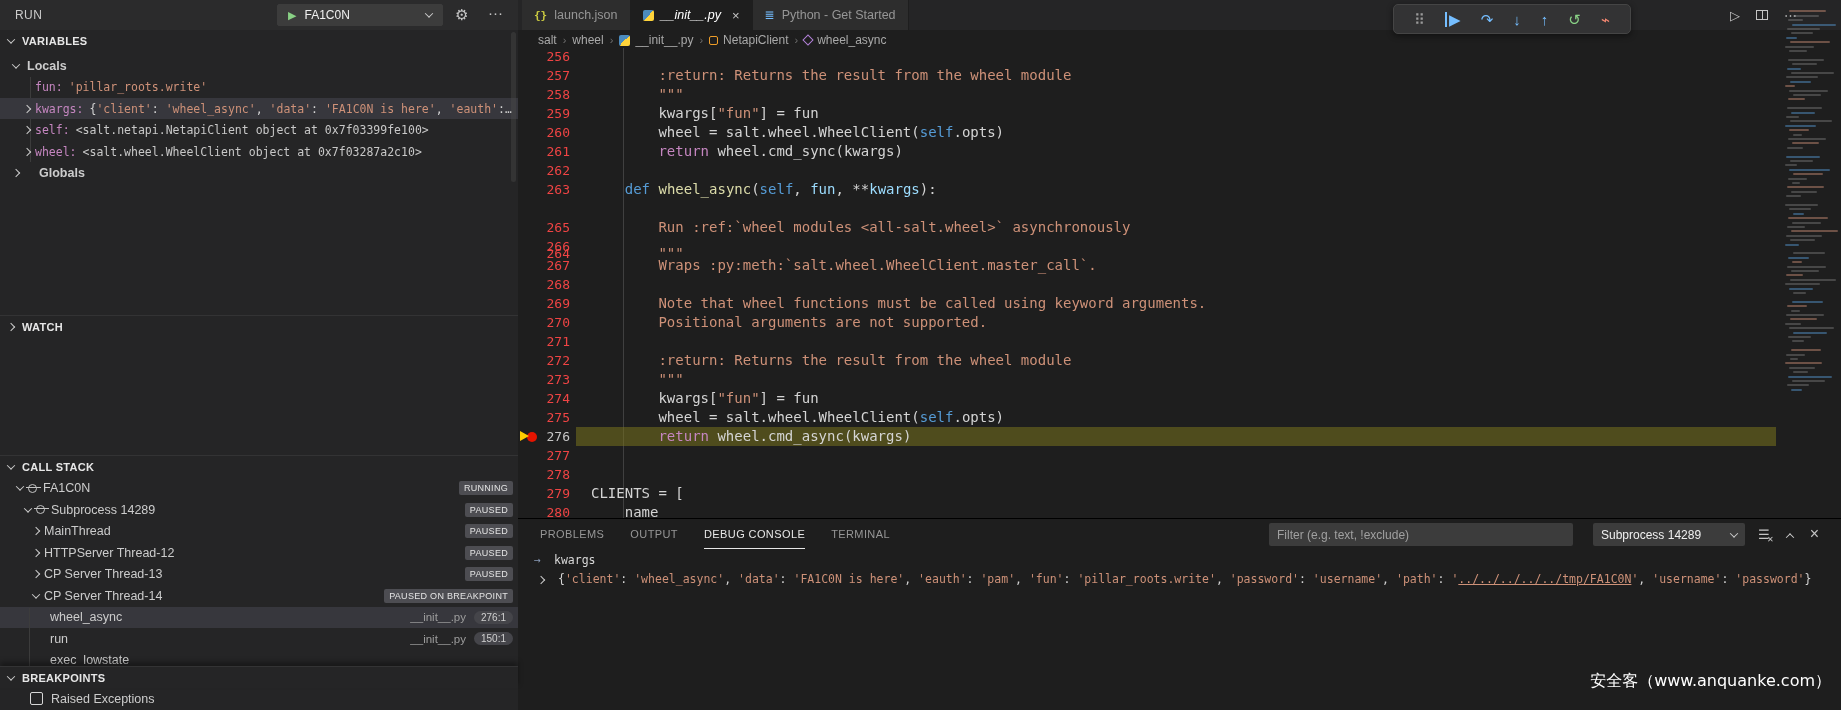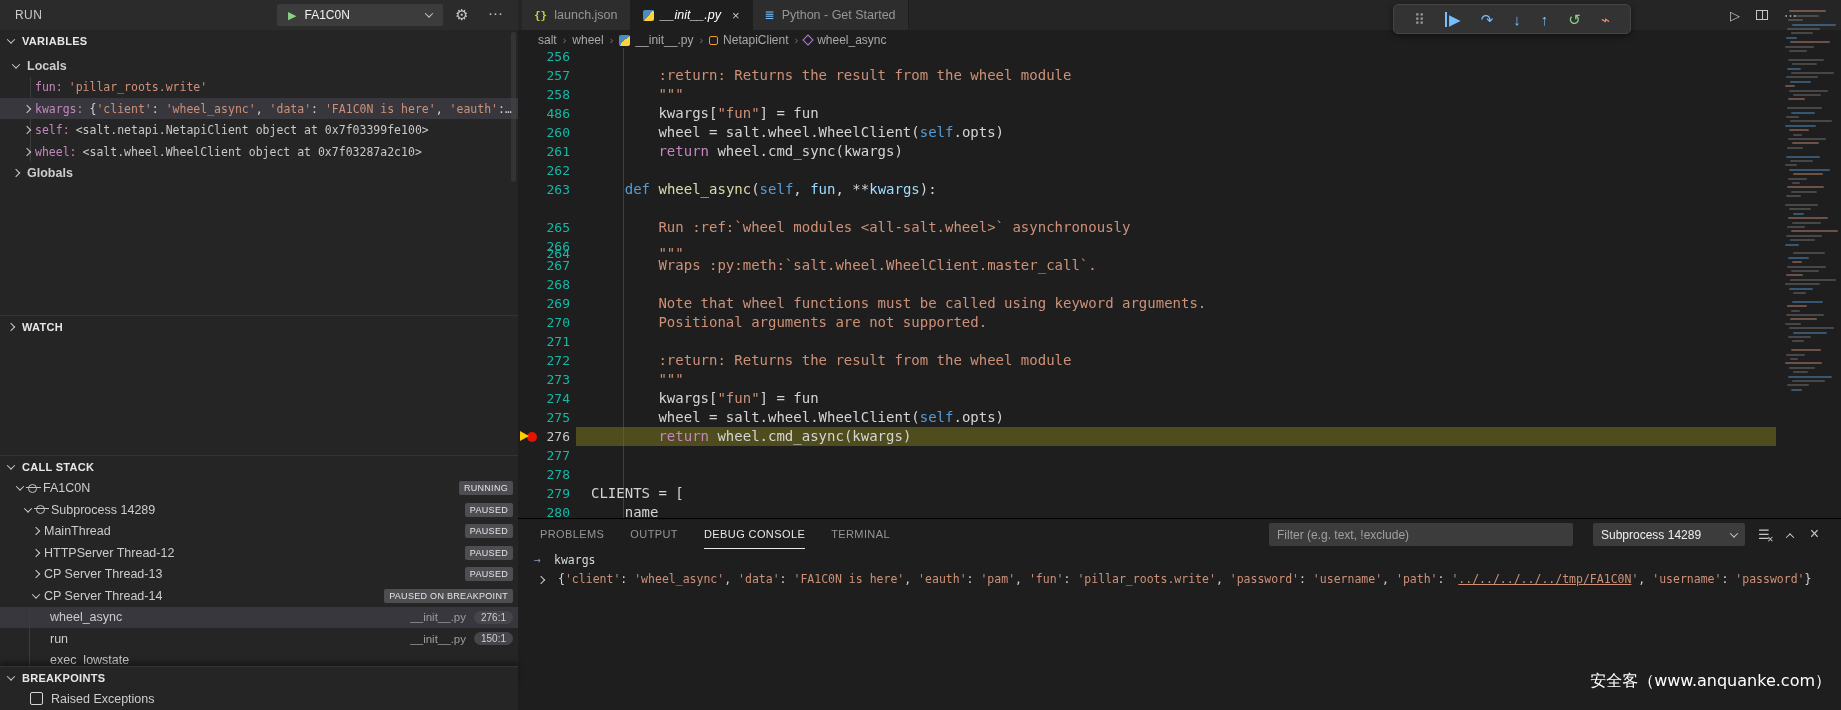--- a/index.html
+++ b/index.html
@@ -79,21 +79,21 @@
       border:1px solid #454545; border-radius:5px; box-shadow:0 2px 6px rgba(0,0,0,.45);
       display:flex; align-items:center; justify-content:space-evenly; z-index:30; }
   .dbg-toolbar span { font-size:15px; cursor:pointer; line-height:1; }
   .ic-blue { color:#75beff; } .ic-green { color:#89d185; } .ic-red { color:#f48771; } .ic-grey { color:#9a9a9a; font-size:12px; }
   .ic-cont { border-left:2px solid #75beff; padding-left:2px; font-size:12px; }
 
   
   .code { position:absolute; left:0; top:46px; width:1323px; height:472px; overflow:hidden;
           font-family:"DejaVu Sans Mono", monospace; font-size:14px; }
   .codeline { position:absolute; left:0; width:1323px; height:19px; line-height:19px; white-space:pre; cursor:text; }
-  .lnum { position:absolute; left:0; width:52px; text-align:right; color:#14b8a6; font-size:13px; }
+  .lnum { position:absolute; left:0; width:52px; text-align:right; color:#ef4444; font-size:13px; }
   .lnum.cur { color:#c6c6c6; }
   .ltext { position:absolute; left:73px; }
   .tok-plain { color:#d4d4d4; } .tok-str { color:#ce9178; } .tok-kw { color:#569cd6; }
   .tok-ctrl { color:#c586c0; } .tok-fn { color:#dcdcaa; } .tok-param { color:#9cdcfe; }
   .curline-bar { position:absolute; left:58px; width:1200px; height:19px; background:#53521f66;
                  background-color:rgba(120,115,30,.55); }
   .bp-wrap { position:absolute; left:2px; width:20px; height:19px; }
   .bp-dot { position:absolute; left:7px; top:5px; width:10px; height:10px; background:#e51400; border-radius:50%; }
   .bp-arrow { position:absolute; left:0; top:4px; width:0; height:0; border-left:9px solid #ffcc00;
               border-top:5.5px solid transparent; border-bottom:5.5px solid transparent; }
@@ -179,21 +179,21 @@
           <span class="vval"><span class="vobj">&lt;salt.netapi.NetapiClient object at 0x7f03399fe100&gt;</span></span>
         </div>
         <div class="sb-row mono" style="top: 141px; padding-left: 19px;">
           <span class="rowchev">
             <span class="chev right"></span>
           </span>
           <span class="vname">wheel:</span>
           <span class="vval"><span class="vobj">&lt;salt.wheel.WheelClient object at 0x7f03287a2c10&gt;</span></span>
         </div>
       </div>
-    <div class="sb-row" style="top:162.5px; padding-left:13px; gap:8px; font-family:'Liberation Sans',sans-serif; font-size:12.5px; font-weight:bold;">
+    <div class="sb-row" style="top:162.5px; padding-left:13px; gap:20px; font-family:'Liberation Sans',sans-serif; font-size:12.5px; font-weight:bold;">
       <span class="chev right"></span>
       <span>Globals</span>
     </div>
     <div class="sb-scroll"></div>
 
     <div class="sec-h bordered" style="top:455px">
       <span class="chev down"></span>
       <span>CALL STACK</span>
     </div>
 
@@ -331,21 +331,21 @@
         <span class="ic-blue">↑</span>
         <span class="ic-green">↺</span>
         <span class="ic-red">⌁</span>
       </div>
 
     <div class="code" id="code">
       <div class="indent-guide" style="left:105px; top:2px; height:472px;"></div>
     <div class="codeline" style="top: 0.5px;"><span class="lnum">256</span><span class="ltext"></span></div>
         <div class="codeline" style="top: 19.5px;"><span class="lnum">257</span><span class="ltext"><span class="tok-str">        :return: Returns the result from the wheel module</span></span></div>
         <div class="codeline" style="top: 38.5px;"><span class="lnum">258</span><span class="ltext"><span class="tok-str">        """</span></span></div>
-        <div class="codeline" style="top: 57.5px;"><span class="lnum">486</span><span class="ltext"><span class="tok-plain">        kwargs[</span><span class="tok-str">"fun"</span><span class="tok-plain">] = fun</span></span></div>
+        <div class="codeline" style="top: 57.5px;"><span class="lnum">259</span><span class="ltext"><span class="tok-plain">        kwargs[</span><span class="tok-str">"fun"</span><span class="tok-plain">] = fun</span></span></div>
         <div class="codeline" style="top: 76.5px;"><span class="lnum">260</span><span class="ltext"><span class="tok-plain">        wheel = salt.wheel.WheelClient(</span><span class="tok-kw">self</span><span class="tok-plain">.opts)</span></span></div>
         <div class="codeline" style="top: 95.5px;"><span class="lnum">261</span><span class="ltext"><span class="tok-plain">        </span><span class="tok-ctrl">return</span><span class="tok-plain"> wheel.cmd_sync(kwargs)</span></span></div>
         <div class="codeline" style="top: 114.5px;"><span class="lnum">262</span><span class="ltext"></span></div>
         <div class="codeline" style="top: 133.5px;"><span class="lnum">263</span><span class="ltext"><span class="tok-plain">    </span><span class="tok-kw">def</span><span class="tok-plain"> </span><span class="tok-fn">wheel_async</span><span class="tok-plain">(</span><span class="tok-kw">self</span><span class="tok-plain">, </span><span class="tok-param">fun</span><span class="tok-plain">, **</span><span class="tok-param">kwargs</span><span class="tok-plain">):</span></span></div>
         <div class="codeline" style="top: 152.5px; margin-top: 45px;"><span class="lnum">264</span><span class="ltext"><span class="tok-str">        """</span></span></div>
         <div class="codeline" style="top: 171.5px;"><span class="lnum">265</span><span class="ltext"><span class="tok-str">        Run :ref:`wheel modules &lt;all-salt.wheel&gt;` asynchronously</span></span></div>
         <div class="codeline" style="top: 190.5px;"><span class="lnum">266</span><span class="ltext"></span></div>
         <div class="codeline" style="top: 209.5px;"><span class="lnum">267</span><span class="ltext"><span class="tok-str">        Wraps :py:meth:`salt.wheel.WheelClient.master_call`.</span></span></div>
         <div class="codeline" style="top: 228.5px;"><span class="lnum">268</span><span class="ltext"></span></div>
         <div class="codeline" style="top: 247.5px;"><span class="lnum">269</span><span class="ltext"><span class="tok-str">        Note that wheel functions must be called using keyword arguments.</span></span></div>

